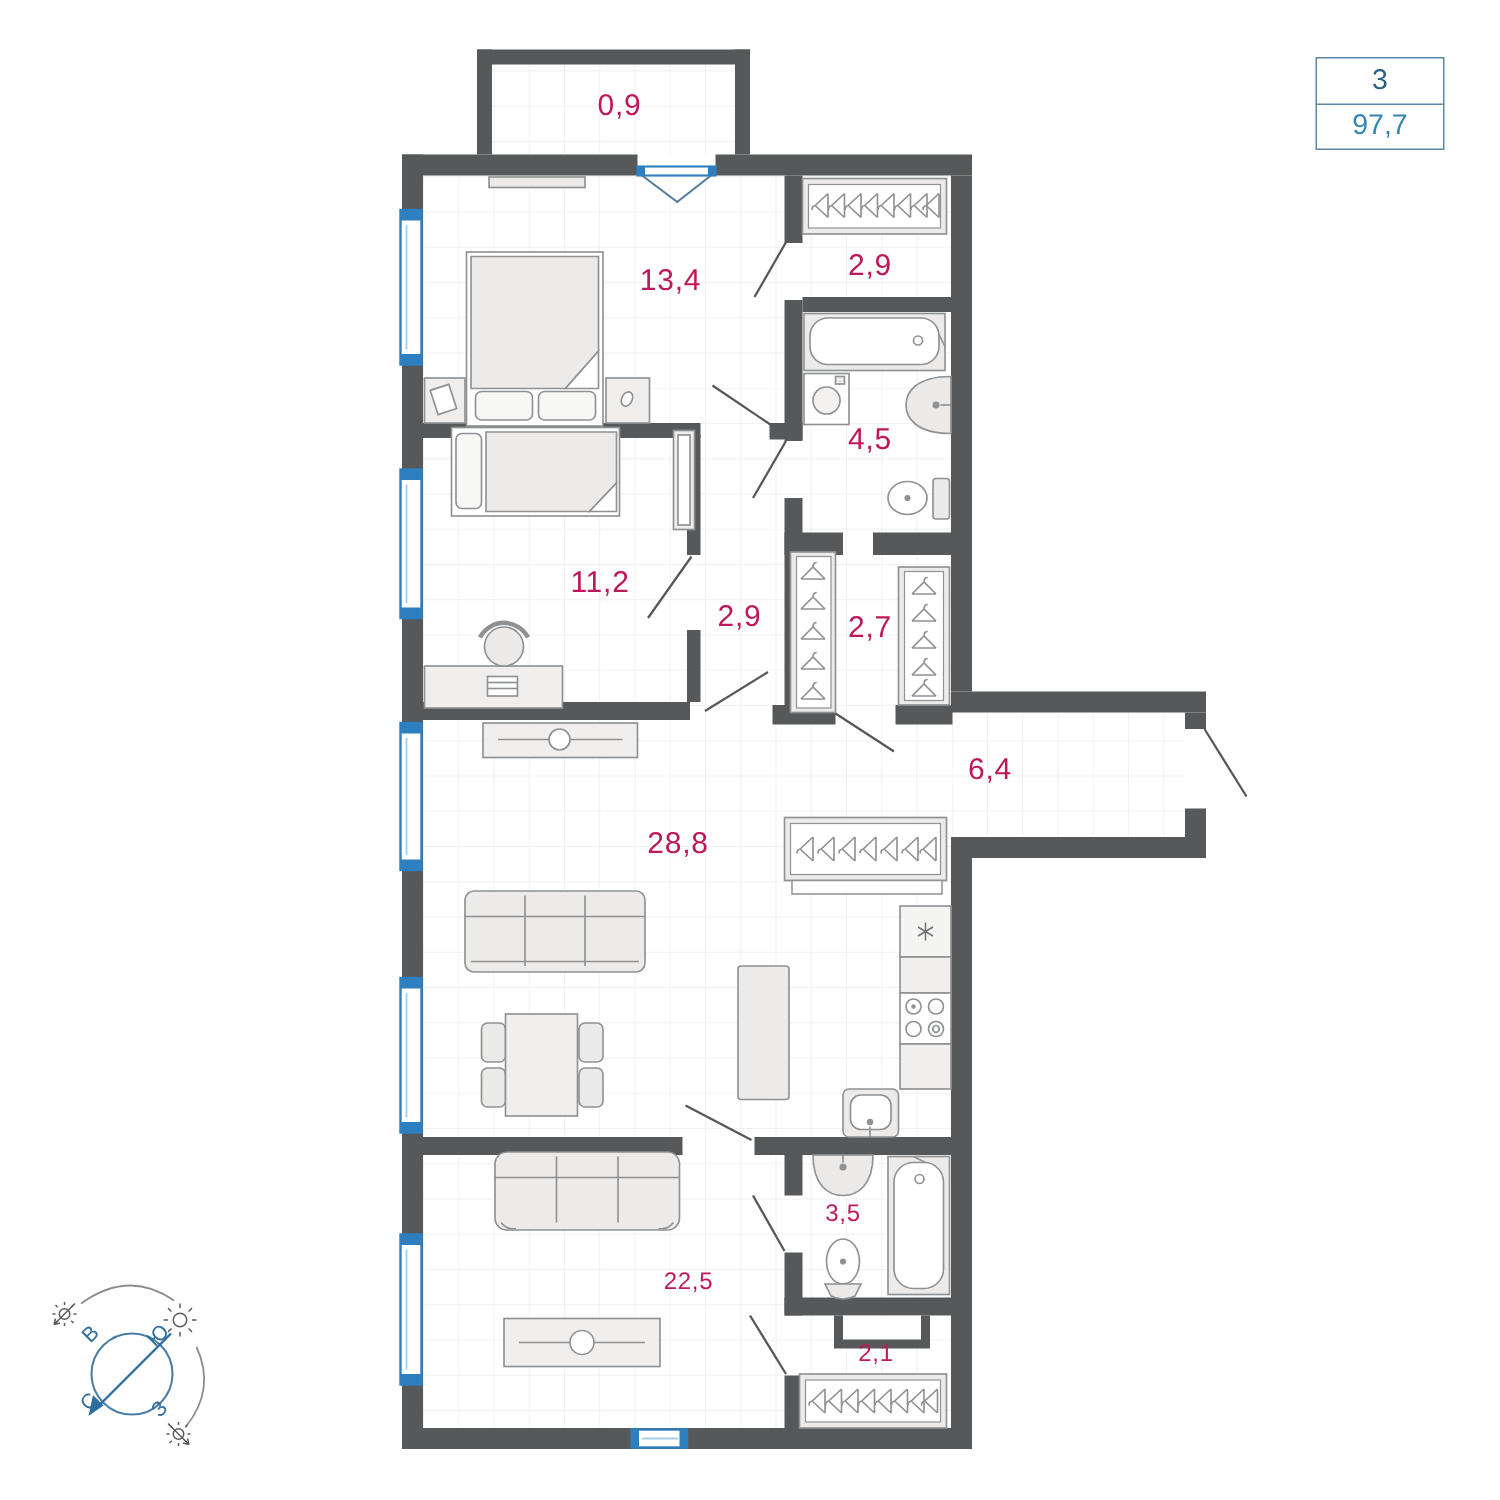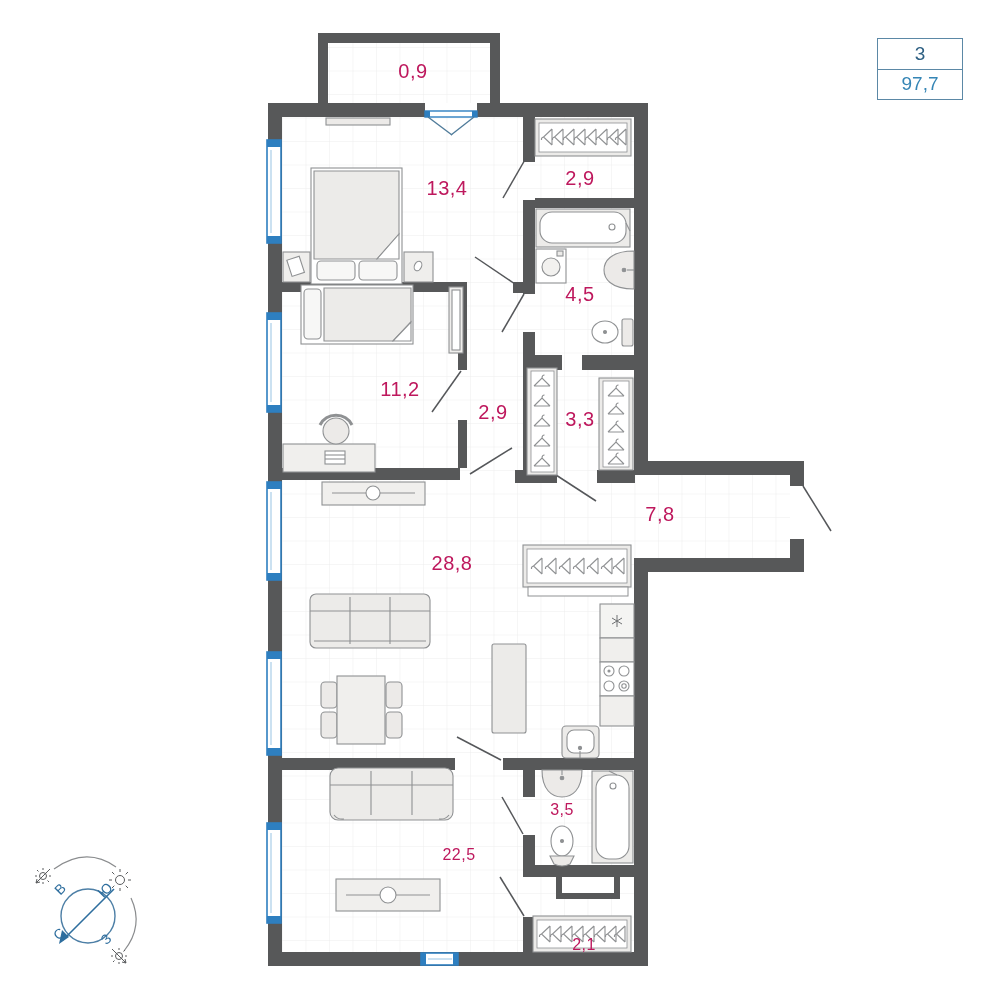--- a/index.html
+++ b/index.html
@@ -368,25 +368,25 @@
     </g>
   </g>
 </svg>
 
 <div class="area-label" style="left:413px;top:71px">0,9</div>
 <div class="area-label" style="left:447px;top:188px">13,4</div>
 <div class="area-label" style="left:580px;top:178px">2,9</div>
 <div class="area-label" style="left:580px;top:294px">4,5</div>
 <div class="area-label" style="left:400px;top:389px">11,2</div>
 <div class="area-label" style="left:493px;top:412px">2,9</div>
-<div class="area-label" style="left:580px;top:419px">3,3</div>
-<div class="area-label" style="left:660px;top:514px">7,8</div>
+<div class="area-label" style="left:580px;top:419px">2,7</div>
+<div class="area-label" style="left:660px;top:514px">6,4</div>
 <div class="area-label" style="left:452px;top:563px">28,8</div>
 <div class="area-label small" style="left:562px;top:810px">3,5</div>
 <div class="area-label small" style="left:459px;top:855px">22,5</div>
-<div class="area-label small" style="left:584px;top:945px">2,1</div>
+<div class="area-label small" style="left:584px;top:903px">2,1</div>
 
 <div id="info-badge">
   <div class="cell top">3</div>
   <div class="cell bottom">97,7</div>
 </div>
 
 </div>
 
 </body></html>

